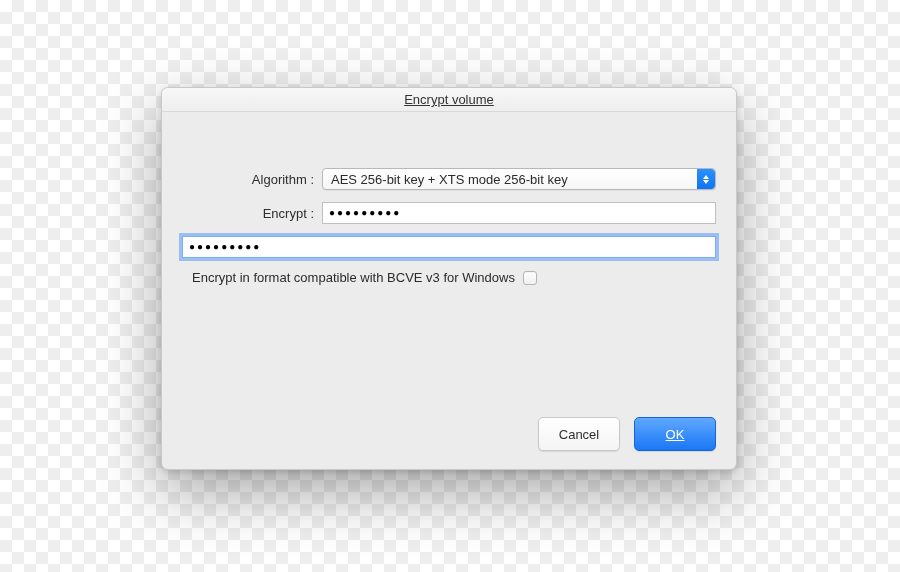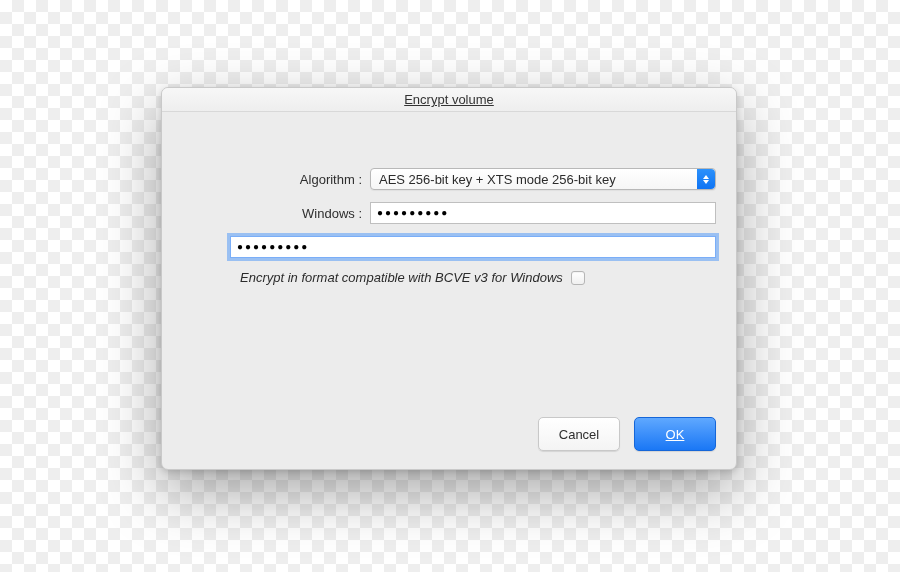--- a/index.html
+++ b/index.html
@@ -49,21 +49,20 @@
       background: linear-gradient(#f7f7f7, #eeeeee);
       border-bottom: 1px solid #d8d8d8;
       font-size: 13px;
       color: #333;
       text-decoration: underline;
     }
     .content {
       flex: 1;
       padding: 56px 20px 0 20px;
       position: relative;
-      margin-left: 48px;
     }
     .row {
       display: flex;
       align-items: center;
       margin-bottom: 12px;
     }
     .label {
       width: 140px;
       text-align: right;
       padding-right: 8px;
@@ -132,21 +131,20 @@
       color: #000;
       font-family: Arial, sans-serif;
     }
     .checkbox-row {
       display: flex;
       align-items: center;
       gap: 8px;
       padding-left: 10px;
       margin-top: 6px;
       font-size: 13px;
-      font-style: italic;
     }
     .checkbox {
       width: 14px;
       height: 14px;
       background: linear-gradient(#ffffff, #f0f0f0);
       border: 1px solid #b6b6b6;
       border-radius: 3px;
       box-shadow: inset 0 1px 1px rgba(0,0,0,0.05);
     }
     .footer {
@@ -198,21 +196,21 @@
           <span>AES 256-bit key + XTS mode 256-bit key</span>
           <div class="select-arrows">
             <div class="arrow-up"></div>
             <div class="arrow-down"></div>
           </div>
         </div>
       </div>
     </div>
 
     <div class="row">
-      <div class="label">Windows :</div>
+      <div class="label">Encrypt :</div>
       <div class="control">
         <div class="textfield">
           <span class="pwd-dots">●●●●●●●●●</span>
         </div>
       </div>
     </div>
 
     <div class="row">
       <div class="control">
         <div class="textfield textfield-focused">

